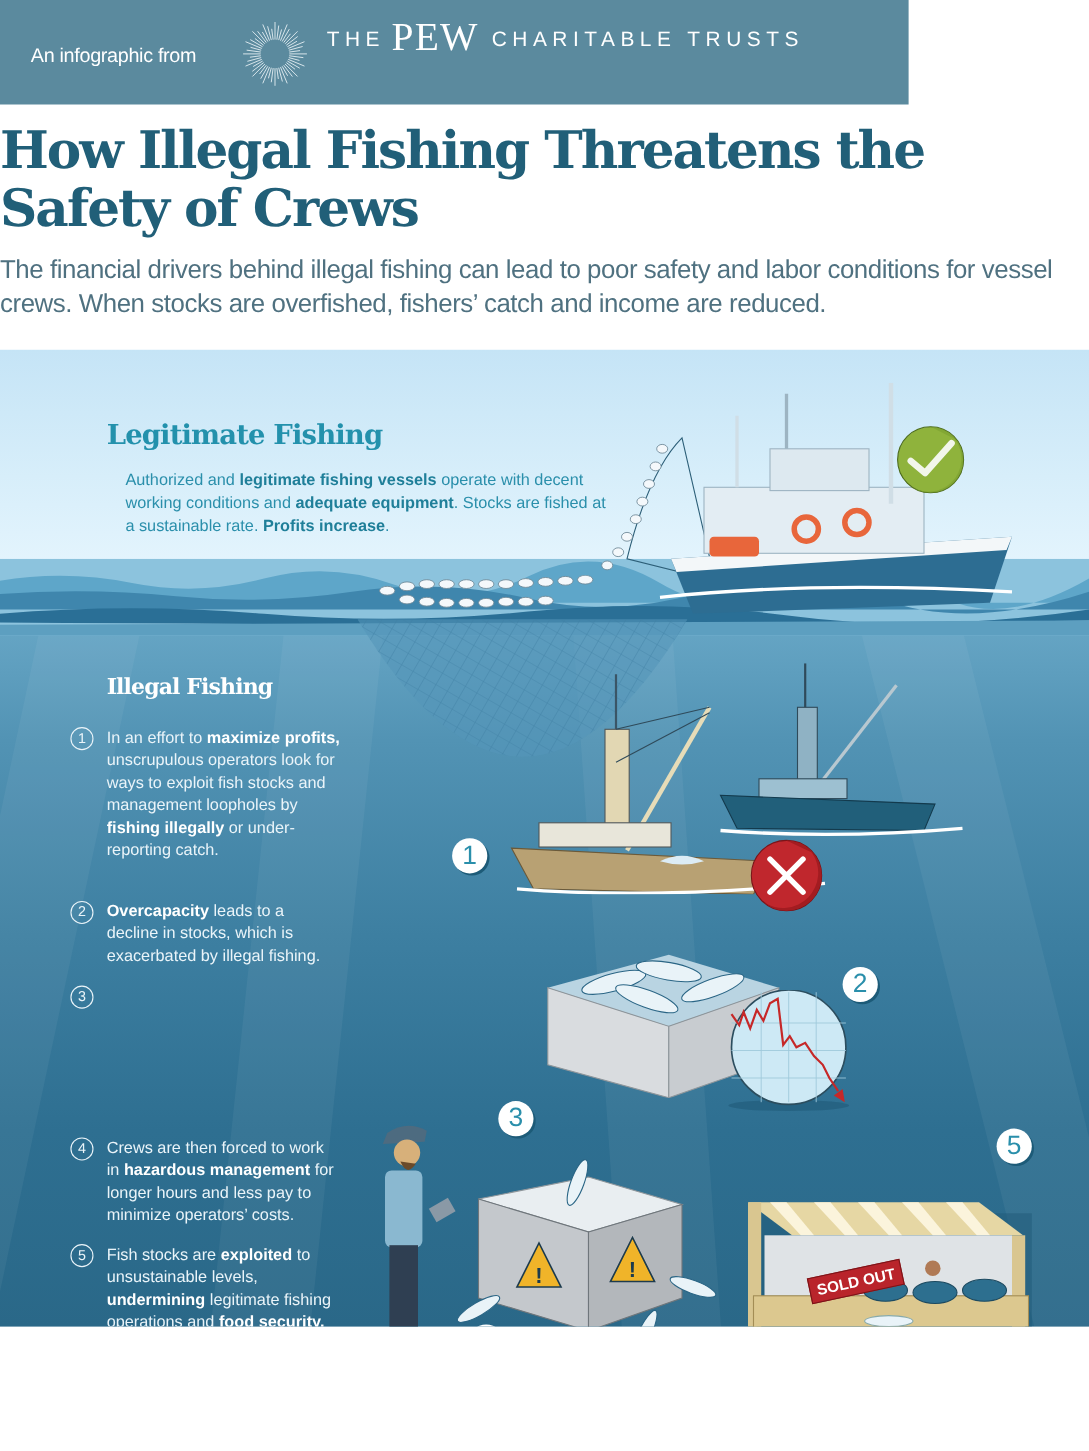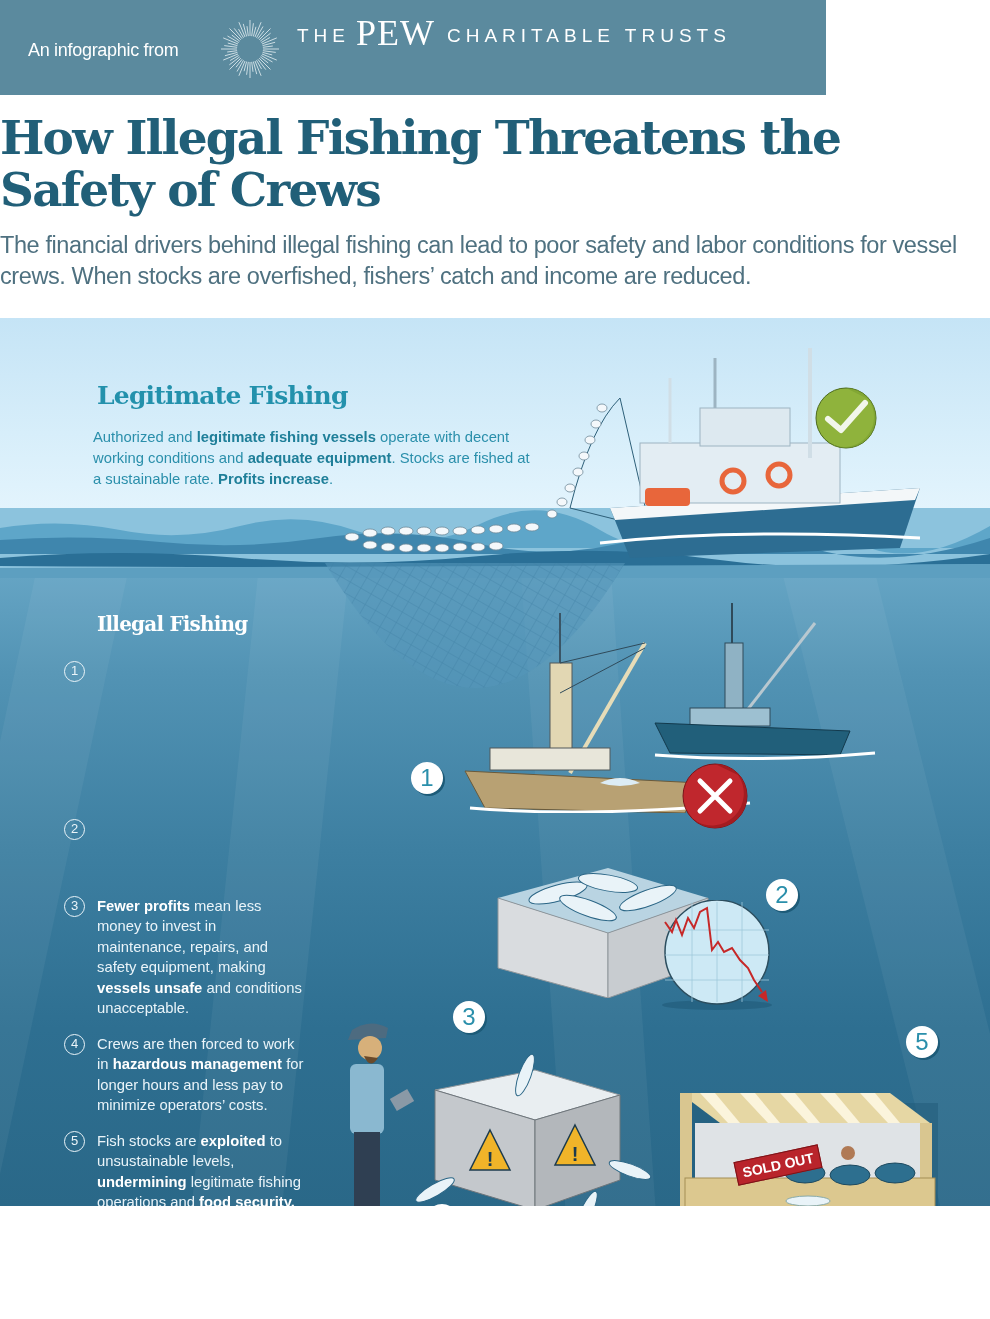--- a/index.html
+++ b/index.html
@@ -20,21 +20,21 @@
   .title { position: absolute; left: 0; top: 112px; width: 916px; font-family: "DejaVu Serif", serif; font-weight: bold; font-size: 47px; line-height: 52px; color: #215f78; letter-spacing: -1.8px; }
   .subtitle { position: absolute; left: 0; top: 230px; width: 995px; font-size: 23.5px; line-height: 31px; color: #4f7180; letter-spacing: -0.4px; }
 
   
   .scene { position: absolute; left: 0; top: 318px; width: 990px; height: 888px; overflow: hidden;
            background: linear-gradient(180deg, #c6e4f5 0%, #dcf0fb 18%, #e2f3fc 19%, #88c0da 19.2%, #6aa9c8 26%, #5293b4 40%, #3d7fa1 60%, #2e6f91 80%, #2a6888 100%); }
   .sky { position: absolute; left: 0; top: 0; width: 990px; height: 192px; background: linear-gradient(180deg, #c5e4f6 0%, #d7eefa 60%, #e3f4fd 100%); }
   .beam { position: absolute; top: 240px; width: 90px; height: 900px; background: rgba(255,255,255,0.05); transform-origin: top center; }
 
   .legit-title { position: absolute; left: 97px; top: 63px; font-family: "DejaVu Serif", serif; font-weight: bold; font-size: 25px; color: #2391ac; letter-spacing: -0.8px; }
-  .legit-body { position: absolute; left: 93px; top: 109px; width: 440px; font-size: 14.8px; line-height: 21px; color: #2a8fab; }
+  .legit-body { position: absolute; left: 114px; top: 109px; width: 440px; font-size: 14.8px; line-height: 21px; color: #2a8fab; }
   .legit-body b { color: #1f7f99; }
 
   .illegal-title { position: absolute; left: 97px; top: 294px; font-family: "DejaVu Serif", serif; font-weight: bold; font-size: 20px; color: #fff; letter-spacing: -0.8px; }
   .item { position: absolute; left: 64px; width: 245px; color: #eaf4f9; font-size: 14.8px; line-height: 20.4px; }
   .item .num { position: absolute; left: 0; top: 0; width: 21px; height: 21px; border: 1.4px solid #eaf4f9; border-radius: 50%; font-size: 13px; line-height: 18px; text-align: center; }
   .item .txt { margin-left: 33px; display: block; }
   .item b { color: #fff; }
 
   .badge { position: absolute; width: 32px; height: 32px; border-radius: 50%; background: #fff; color: #2a8fab; font-size: 24px; line-height: 32px; text-align: center; box-shadow: 2px 2px 0 #1d5b78; }
 
@@ -195,27 +195,28 @@
     <path d="M15 34 L28 45 L52 18" stroke="#f2f6ea" stroke-width="6" fill="none" stroke-linecap="round" stroke-linejoin="round"></path>
   </svg>
 
   <div class="legit-title">Legitimate Fishing</div>
   <div class="legit-body" id="legit-body"><span>Authorized and </span><b>legitimate fishing vessels</b><span> operate with decent working conditions and </span><b>adequate equipment</b><span>. Stocks are fished at a sustainable rate. </span><b>Profits increase</b><span>.</span></div>
 
   <div class="illegal-title">Illegal Fishing</div>
 
   <div class="item" style="top:343px;">
     <span class="num">1</span>
+    <span class="txt"><span>In an effort to </span><b>maximize profits,</b><span> unscrupulous operators look for ways to exploit fish stocks and management loopholes by </span><b>fishing illegally</b><span> or under-reporting catch.</span></span>
   </div>
   <div class="item" style="top:501px;">
     <span class="num">2</span>
+    <span class="txt"><b>Overcapacity</b><span> leads to a decline in stocks, which is exacerbated by illegal fishing.</span></span>
   </div>
   <div class="item" style="top:578px;">
     <span class="num">3</span>
-    <span class="txt"><b>Fewer profits</b><span> mean less money to invest in maintenance, repairs, and safety equipment, making </span><b>vessels unsafe</b><span> and conditions unacceptable.</span></span>
   </div>
   <div class="item" style="top:716px;">
     <span class="num">4</span>
     <span class="txt"><span>Crews are then forced to work in </span><b>hazardous management</b><span> for longer hours and less pay to minimize operators’ costs.</span></span>
   </div>
   <div class="item" style="top:813px;">
     <span class="num">5</span>
     <span class="txt"><span>Fish stocks are </span><b>exploited</b><span> to unsustainable levels, </span><b>undermining</b><span> legitimate fishing operations and </span><b>food security.</b></span>
   </div>
 

